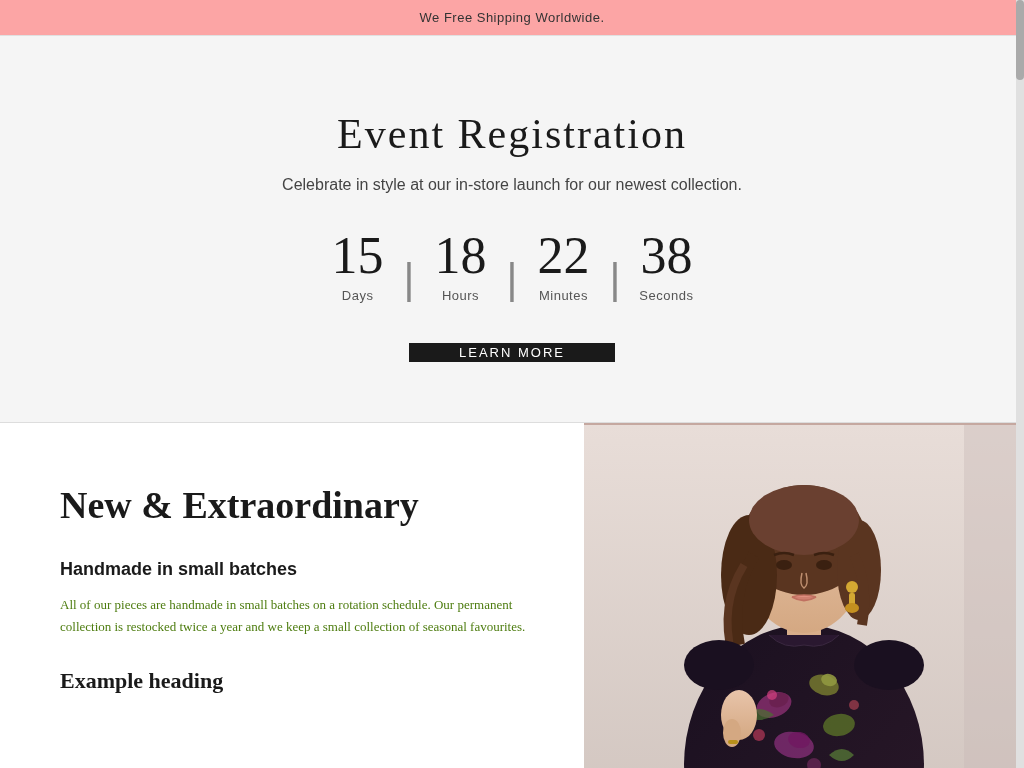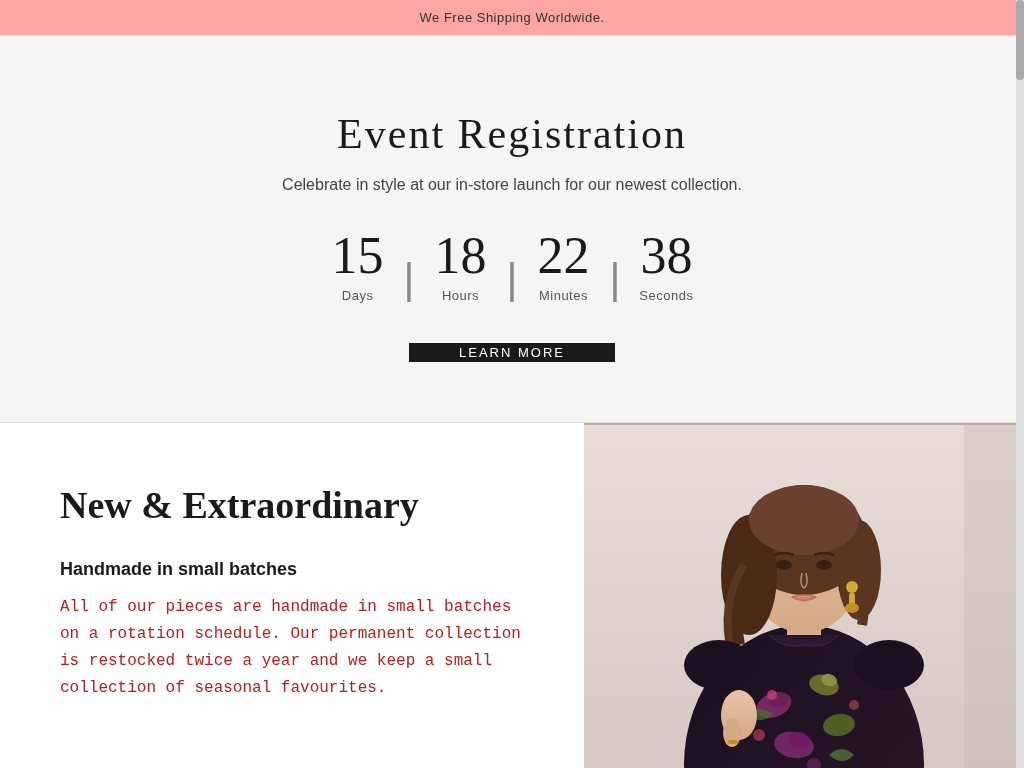--- a/index.html
+++ b/index.html
@@ -160,23 +160,23 @@
 
     .feature-sub-heading {
       font-size: 18px;
       font-weight: 700;
       font-family: Arial, sans-serif;
       color: #1a1a1a;
       margin-bottom: 14px;
     }
 
     .feature-body {
-      font-size: 16px;
-      font-family: Liberation Mono, monospace;
-      color: #b91c1c;
+      font-size: 13px;
+      font-family: Liberation Serif, serif;
+      color: #4d7c0f;
       line-height: 1.7;
       margin-bottom: 30px;
     }
 
     .feature-example-heading {
       font-size: 22px;
       font-weight: 700;
       font-family: Georgia, serif;
       color: #1a1a1a;
     }
@@ -271,20 +271,21 @@
 <div class="feature-section">
 
   <div class="feature-text">
 
     <h2 class="feature-main-heading">New &amp; Extraordinary</h2>
 
     <h3 class="feature-sub-heading">Handmade in small batches</h3>
 
     <p class="feature-body">All of our pieces are handmade in small batches on a rotation schedule. Our permanent collection is restocked twice a year and we keep a small collection of seasonal favourites.</p>
 
+    <h3 class="feature-example-heading">Example heading</h3>
 
   </div>
 
   <div class="feature-image">
     <svg class="fashion-figure" viewBox="0 0 440 420" xmlns="http://www.w3.org/2000/svg">
 
       <defs>
         <linearGradient id="bgGrad" x1="0%" y1="0%" x2="100%" y2="100%">
           <stop offset="0%" style="stop-color:#d4b8b0;stop-opacity:1"></stop>
           <stop offset="100%" style="stop-color:#b89088;stop-opacity:1"></stop>

